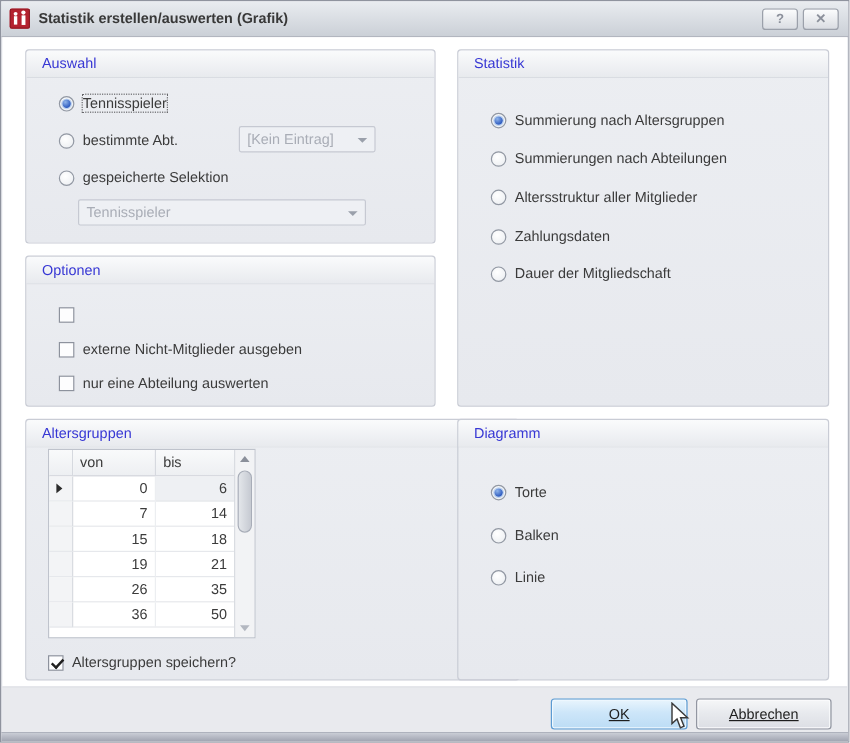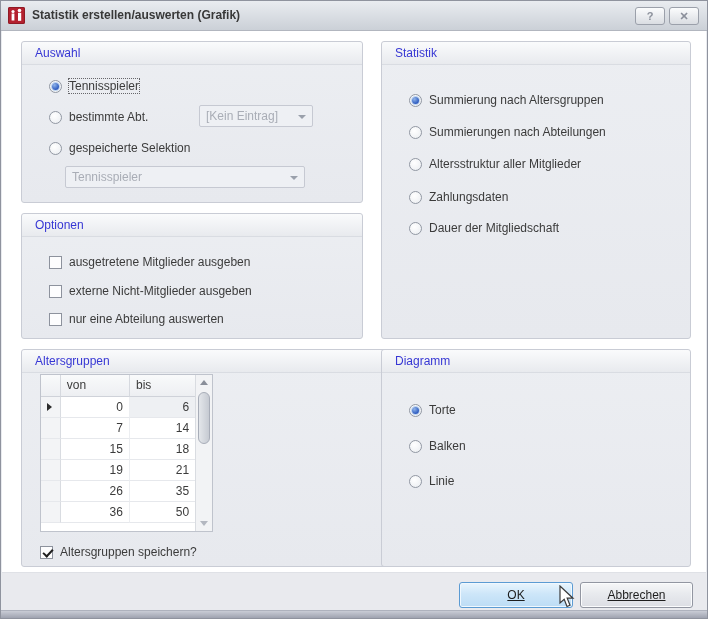--- a/index.html
+++ b/index.html
@@ -152,21 +152,20 @@
     <div class="combo" style="left:43px; top:124px; width:240px;">
       <span>Tennisspieler</span>
       <span class="arrow"></span>
     </div>
   </div>
 
   <div class="group g-optionen">
     <div class="ghead">Optionen</div>
     <div class="ctl-row" style="top:40px;">
       <span class="cb"></span>
-      <span class="lbl">ausgetretene Mitglieder ausgeben</span>
     </div>
     <div class="ctl-row" style="top:97px;">
       <span class="cb"></span>
       <span class="lbl">nur eine Abteilung auswerten</span>
     </div>
     <div class="ctl-row" style="top:69px;">
       <span class="cb"></span>
       <span class="lbl">externe Nicht-Mitglieder ausgeben</span>
     </div>
   </div>

